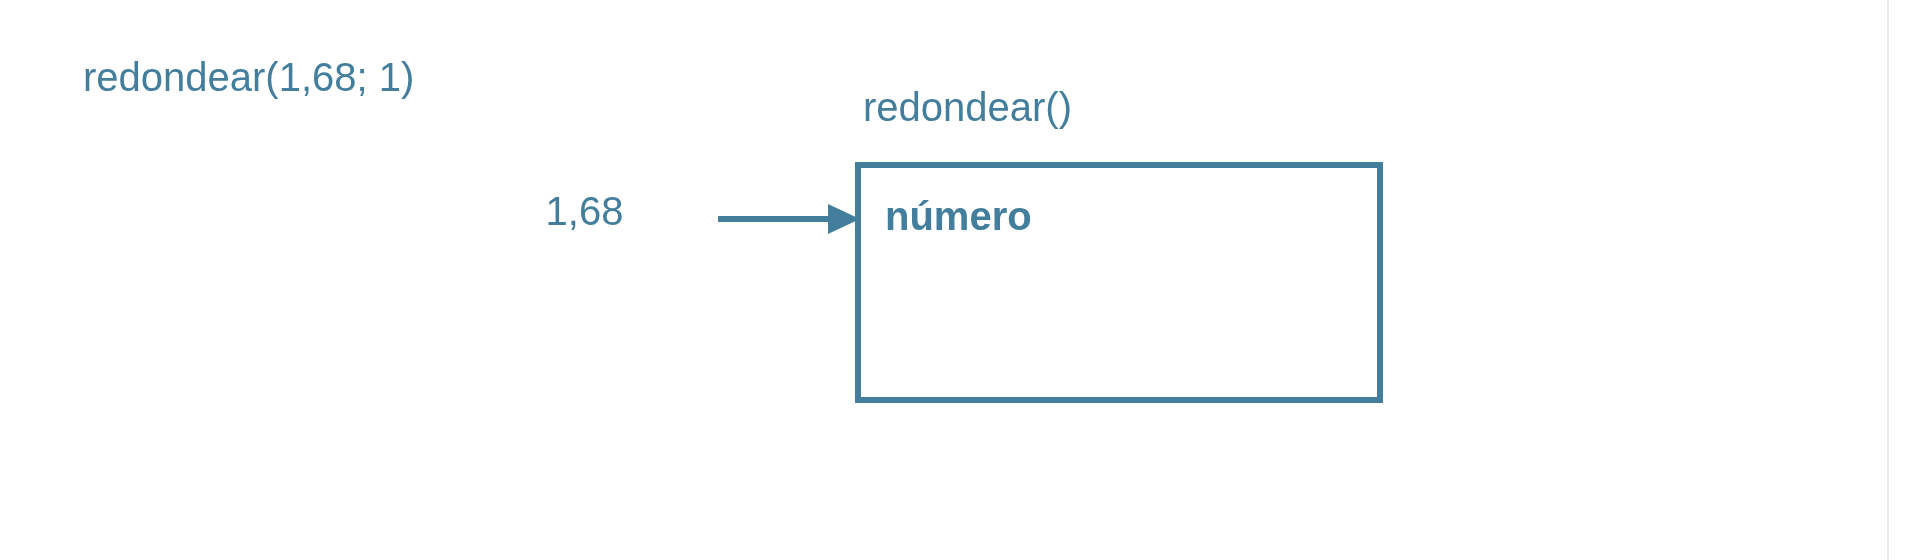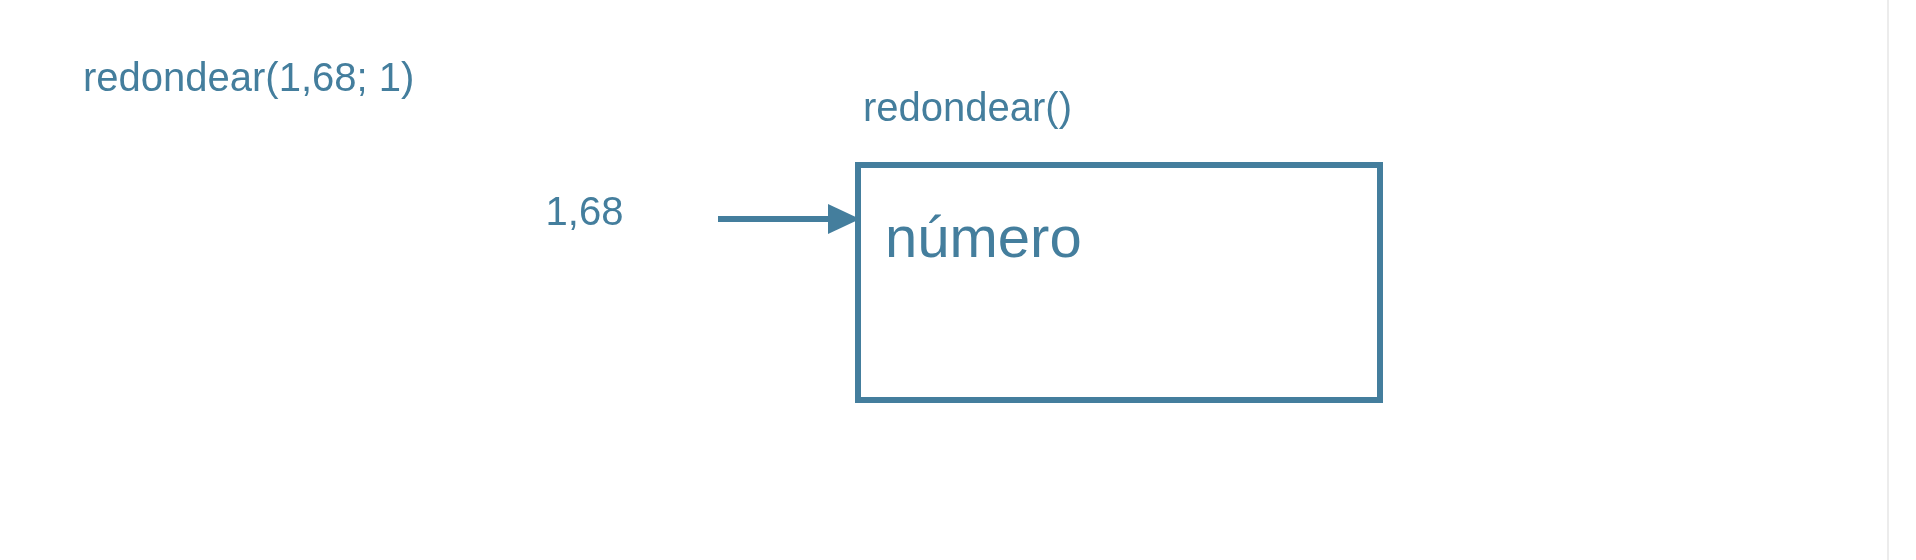--- a/index.html
+++ b/index.html
@@ -47,25 +47,26 @@
     left: 855px;
     top: 162px;
     width: 528px;
     height: 241px;
     border: 6px solid var(--accent);
     background: var(--background);
   }
   .parameter-name {
     position: absolute;
     left: 24px;
-    top: 34px;
-    font-size: 58px;
+    top: 24px;
+    font-size: 40px;
     line-height: 1.2;
     white-space: nowrap;
     color: var(--accent);
+    font-weight: bold;
   }
   .arrow {
     position: absolute;
     left: 718px;
     top: 199px;
     width: 142px;
     height: 40px;
     color: var(--accent);
   }
   .arrow svg { display: block; width: 100%; height: 100%; }

